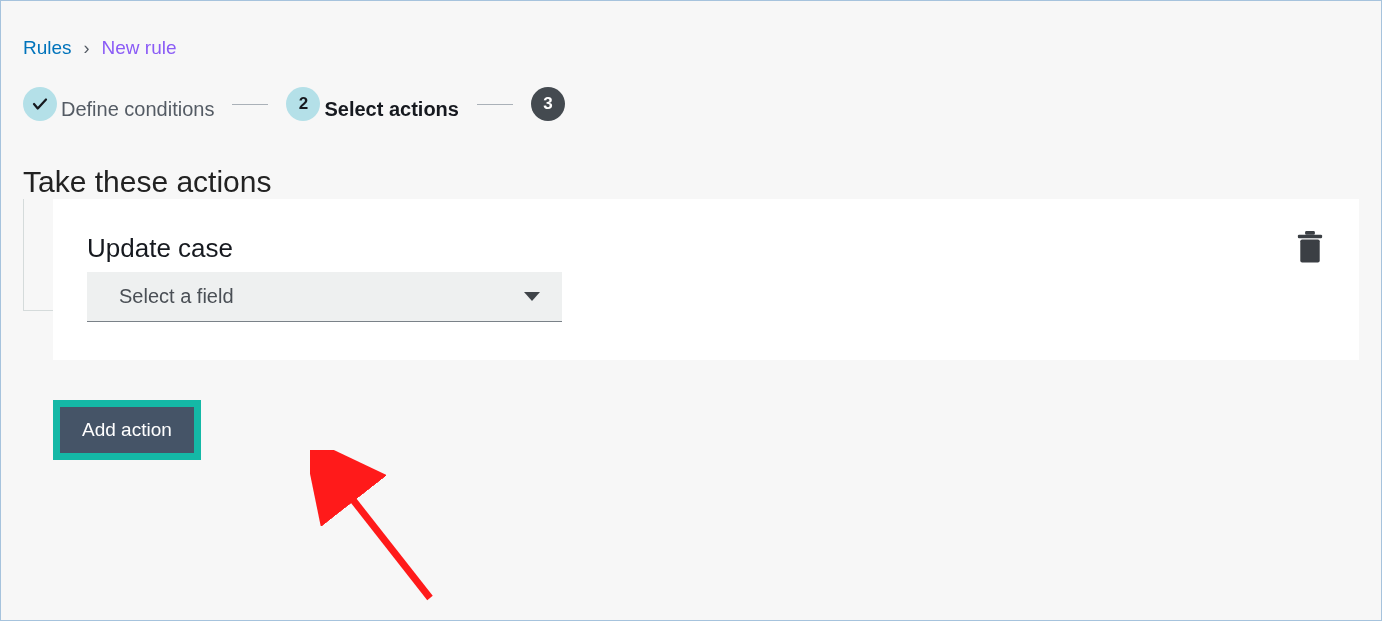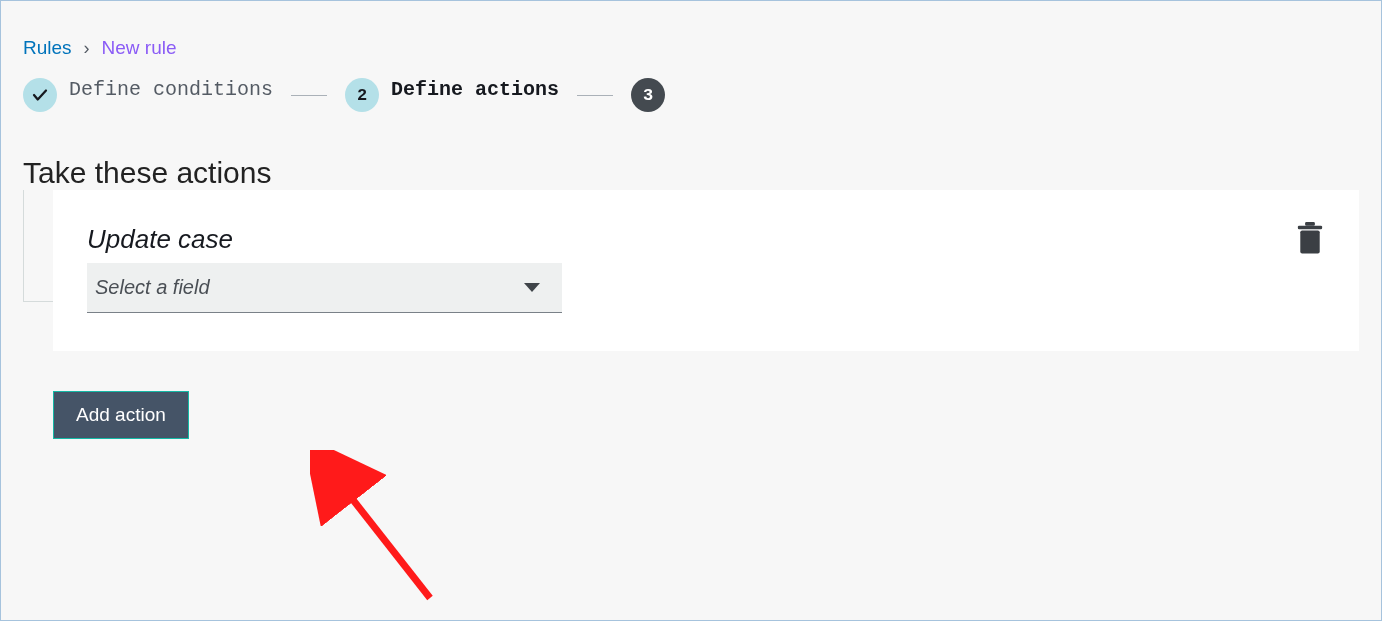--- a/index.html
+++ b/index.html
@@ -10,37 +10,36 @@
       width: 1382px;
       height: 621px;
       border: 1px solid #a6c3dd;
       padding: 36px 22px 22px 22px;
     }
     .breadcrumb {
       display: flex;
       align-items: center;
       gap: 12px;
       font-size: 19px;
-      margin-bottom: 19px;
+      margin-bottom: 28px;
     }
     .breadcrumb-link { color: #0073bb; cursor: pointer; }
     .breadcrumb-sep { color: #545b64; font-size: 18px; }
     .breadcrumb-current { color: #8b5cf6; }
 
     .stepper {
       display: flex;
       align-items: center;
       gap: 18px;
       margin-bottom: 44px;
     }
     .step {
       display: flex;
-      align-items: flex-start;
-      gap: 12px;
-      font-family: Liberation Mono, monospace;
+      align-items: flex-end;
+      gap: 4px;
     }
     .step-circle {
       width: 34px; height: 34px;
       border-radius: 50%;
       display: flex; align-items: center; justify-content: center;
       font-size: 17px; font-weight: 600;
     }
     .step-circle.done { background: #b4e0e8; color: #16191f; }
     .step-circle.active { background: #b4e0e8; color: #16191f; }
     .step-circle.pending { background: #444a50; color: #fff; }
@@ -48,21 +47,21 @@
     .step-label.active { font-weight: 700; color: #16191f; }
     .step-divider { width: 36px; height: 1px; background: #aab1b8; }
     .checkmark { width: 18px; height: 18px; }
 
     .section-title {
       font-size: 30px;
       font-weight: 400;
       color: #222;
     }
 
-    .card-row { display: flex; align-items: stretch; font-style: italic; }
+    .card-row { display: flex; align-items: stretch; }
     .left-stub {
       width: 30px;
       border: 1px solid #d5dbdb;
       border-right: none;
       border-top: none;
       background: transparent;
       height: 112px;
       margin-top: 0;
     }
     .card {
@@ -85,21 +84,21 @@
 
     .select-field {
       width: 475px;
       height: 50px;
       background: #eef0f0;
       border: none;
       border-bottom: 1px solid #7a8188;
       display: flex;
       align-items: center;
       justify-content: space-between;
-      padding: 0 22px 0 8px;
+      padding: 0 22px 0 32px;
       font-size: 20px;
       color: #4a4f55;
       cursor: pointer;
     }
     .caret-down {
       width: 0; height: 0;
       border-left: 8px solid transparent;
       border-right: 8px solid transparent;
       border-top: 9px solid #3f4449;
     }
@@ -110,21 +109,21 @@
       top: 450px;
       pointer-events: none;
     }
 
     .add-action-btn {
       margin-top: 40px;
       margin-left: 30px;
       background: #4a5a6a;
       background: #3e4c5a;
       color: #fff;
-      border: 1px solid #14b8a6;
+      border: 7px solid #14b8a6;
       font-size: 19px;
       padding: 12px 22px;
       cursor: pointer;
       text-align: center;
     }
     .add-action-btn { background: #455467; }
   </style>
 </head>
 <body>
 
@@ -141,21 +140,21 @@
     <span class="step-circle done">
       <svg class="checkmark" viewBox="0 0 24 24" fill="none" stroke="#16191f" stroke-width="3" stroke-linecap="round" stroke-linejoin="round">
           <polyline points="4 12 9 18 20 6"></polyline>
         </svg>
     </span>
     <span class="step-label">Define conditions</span>
   </div>
   <div class="step-divider"></div>
   <div class="step">
     <span class="step-circle active">2</span>
-    <span class="step-label active">Define actions</span>
+    <span class="step-label active">Select actions</span>
   </div>
   <div class="step-divider"></div>
   <div class="step">
     <span class="step-circle pending">3</span>
   </div>
 </div>
 
 <h1 class="section-title">Take these actions</h1>
 
 <div class="card-row">

